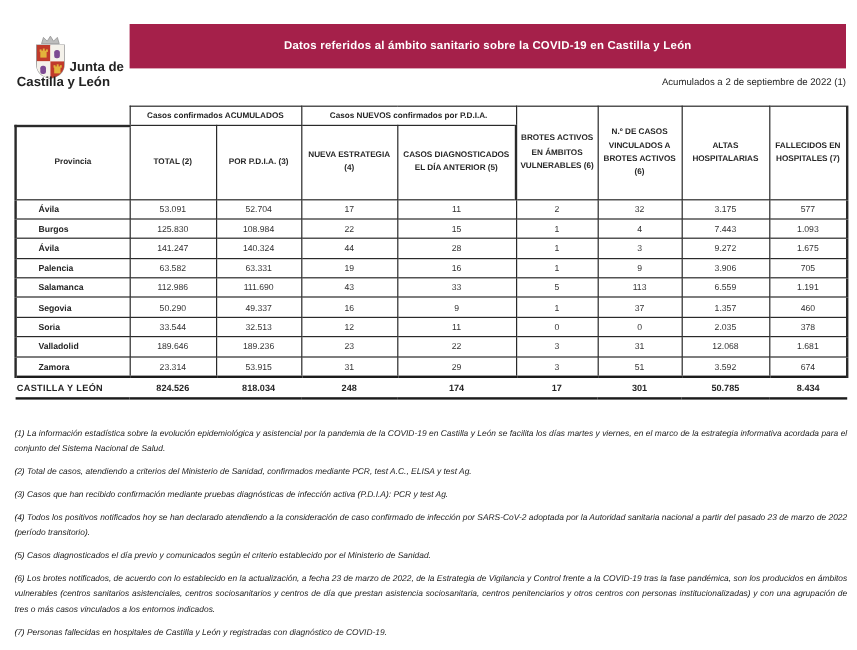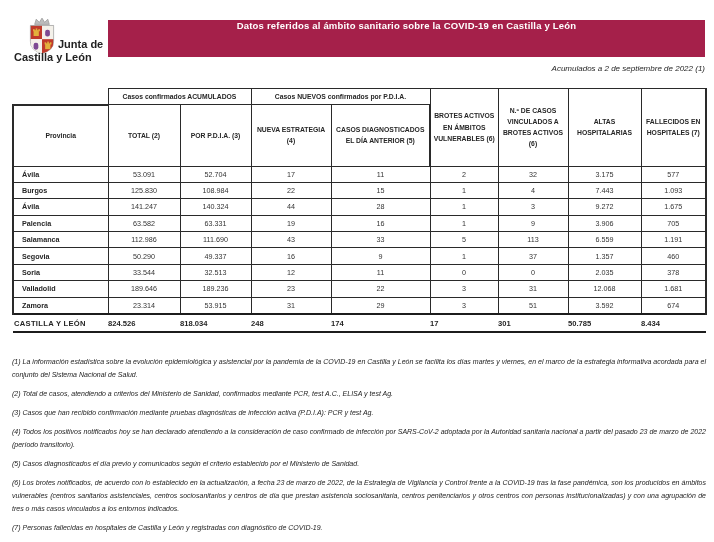--- a/index.html
+++ b/index.html
@@ -1,57 +1,57 @@
 <!DOCTYPE html>
 <html><head>
 <meta charset="utf-8">
 <style>
   html,body { margin:0; padding:0; }
   body {
     width:714px; height:542px; background:#ffffff; position:relative; overflow:hidden;
     font-family:"Liberation Sans", sans-serif; color:#262626;
   }
   
-  .logo { position:absolute; left:14px; top:14px; width:140px; height:54px; }
+  .logo { position:absolute; left:14px; top:26px; width:140px; height:54px; }
   .logo svg { position:absolute; left:12px; top:2px; }
   .logo-l1 { position:absolute; left:44px; top:24px; font-weight:bold; font-size:11px; color:#222; white-space:nowrap; }
   .logo-l2 { position:absolute; left:0px;  top:37px; font-weight:bold; font-size:11px; color:#222; white-space:nowrap; }
   
   .banner {
     position:absolute; left:108px; top:20px; width:597px; height:37px;
-    display:flex; justify-content:center;
+    display:flex; align-items:center; justify-content:center;
   }
   .banner span { color:#ffffff; font-weight:bold; font-size:9.5px; letter-spacing:.2px; }
   
   .subtitle {
     position:absolute; left:12px; top:64px; width:693px; text-align:right;
-    font-style:italic; font-size:8px; color:#1f1f1f;
+    font-size:8px; color:#1f1f1f;
   }
   
   .tablewrap { position:absolute; left:12px; top:88px; width:693px; }
   table.grid { border-collapse:collapse; table-layout:fixed; width:693px; }
   .grid th, .grid td { border:1px solid #2a2a2a; padding:0; vertical-align:middle; }
   .grid thead th { font-weight:bold; text-align:center; font-size:6.8px; line-height:1.65; padding:1px 2px; }
   .grid .group { height:13px; }
   .grid #hrow2 th { height:58px; }
   .grid td.corner, .grid tr > td.corner:first-child { border:none; background:#fff; }
   .grid tr > *:first-child { border-left-width:2px; }
   .grid tr > *:last-child  { border-right-width:2px; }
   .grid #hrow2 th:first-child { border-top-width:2px; }
   .grid tbody td { height:15.4px; font-size:7.2px; }
-  .grid td.prov { text-align:left; padding-left:8px; font-weight:bold; }
+  .grid td.prov { text-align:left; padding-left:18px; font-weight:bold; }
   .grid td.num  { text-align:center; color:#333; }
   .grid tfoot td,
   .grid tfoot tr > td:first-child,
   .grid tfoot tr > td:last-child {
     border:none; border-top:2px solid #1c1c1c; border-bottom:2px solid #1c1c1c;
     height:16px; font-weight:bold; font-size:7.6px;
   }
   .grid td.tprov { text-align:left; padding-left:1px; letter-spacing:.3px; }
-  .grid td.tnum  { text-align:left; }
+  .grid td.tnum  { text-align:center; }
   
   .footnotes { position:absolute; left:12px; top:355px; width:694px; }
   .footnotes p {
     margin:0 0 6px 0; font-size:7px; font-style:italic; line-height:13px;
     text-align:justify; color:#1c1c1c;
   }
 </style>
 </head>
 <body>
 

